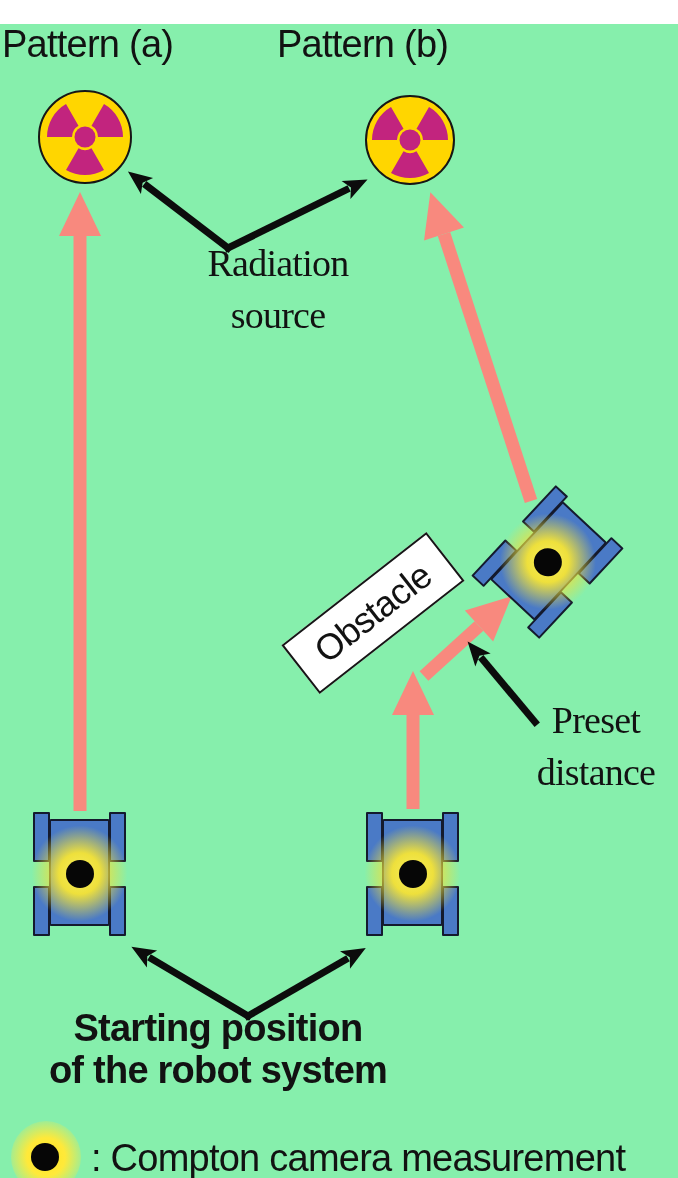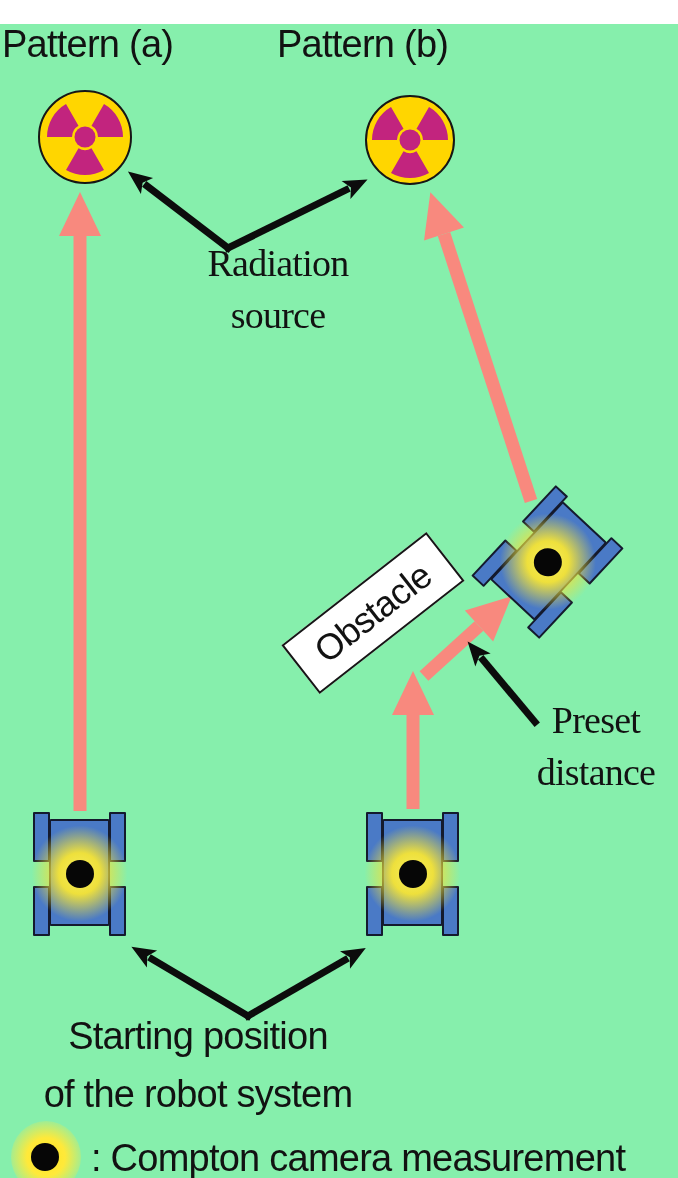--- a/index.html
+++ b/index.html
@@ -59,21 +59,21 @@
   }
   #legend-dot{
     position:absolute;left:31px;top:1119px;width:28px;height:28px;border-radius:50%;
     background:#060606;z-index:3;
   }
   #legend-text{left:91px;top:1112px;text-align:center;}
   #pattern-a-label{left:2px;top:-2px;}
   #pattern-b-label{left:277px;top:-2px;}
   #radiation-source-label{left:168px;top:213px;width:220px;}
   #preset-distance-label{left:486px;top:670px;width:220px;}
-  #starting-position-label{left:8px;top:983px;width:380px;line-height:58px;}
+  #starting-position-label{left:28px;top:983px;width:380px;line-height:42px;font-weight:bold;}
 </style>
 </head>
 <body>
 
 <div id="stage">
 
   <svg id="arrow-layer" width="678" height="1178" viewBox="0 0 678 1178">
     <defs>
       <marker id="pinkHead" viewBox="0 0 44 42" markerWidth="44" markerHeight="42" refX="0" refY="21" orient="auto" markerUnits="userSpaceOnUse" overflow="visible">
         <path class="pink-head" d="M0,0 L44,21 L0,42 Z"></path>

